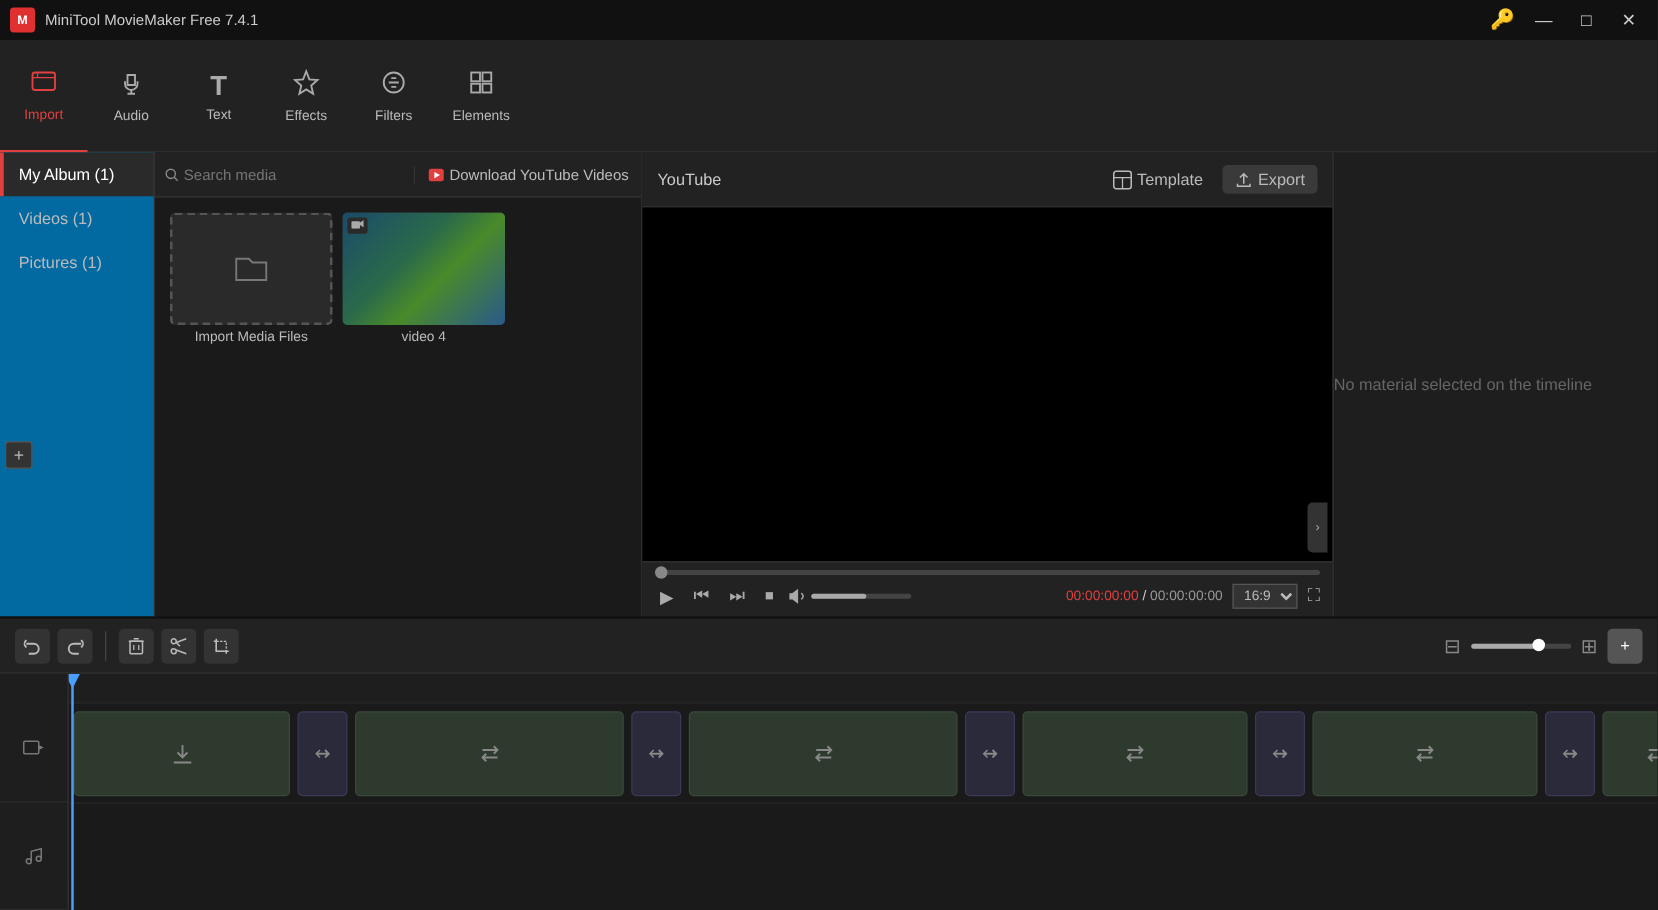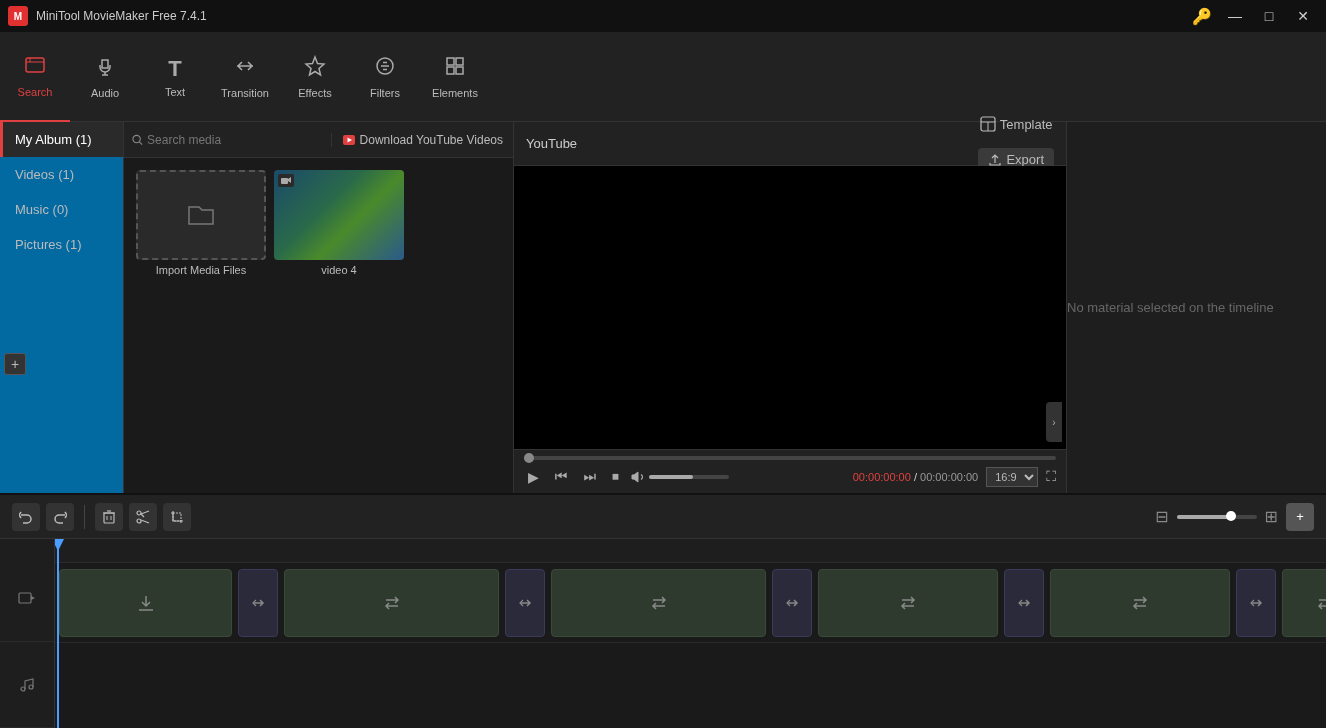--- a/index.html
+++ b/index.html
@@ -213,21 +213,20 @@
       height: 44px;
     }
     #player-header .player-label {
       color: #ccc;
       font-size: 13px;
     }
     #player-header .header-actions {
       display: flex;
       gap: 16px;
       align-items: center;
-      flex-direction: column;
     }
     #player-header .action-btn {
       display: flex;
       align-items: center;
       gap: 4px;
       cursor: pointer;
       color: #bbb;
       font-size: 13px;
     }
 
@@ -530,48 +529,40 @@
 
   <div id="toolbar">
     <div class="toolbar-item active">
       <span class="t-icon">
         <svg width="22" height="22" viewBox="0 0 22 22" fill="none">
           <rect x="2" y="4" width="18" height="14" rx="2" stroke="#e04040" stroke-width="1.5" fill="none"></rect>
           <path d="M2 8h18" stroke="#e04040" stroke-width="1"></path>
           <path d="M6 4V8" stroke="#e04040" stroke-width="1"></path>
         </svg>
       </span>
-      <span>Search</span>
+      <span>Import</span>
     </div>
     <div class="toolbar-item">
       <span class="t-icon">
         <svg width="22" height="22" viewBox="0 0 22 22" fill="none">
           <path d="M8 5h6v8H8z" stroke="#aaa" stroke-width="1.5" fill="none" rx="3"></path>
           <path d="M6 10v2a5 5 0 0010 0v-2" stroke="#aaa" stroke-width="1.5" fill="none"></path>
           <line x1="11" y1="17" x2="11" y2="20" stroke="#aaa" stroke-width="1.5"></line>
           <line x1="8" y1="20" x2="14" y2="20" stroke="#aaa" stroke-width="1.5"></line>
         </svg>
       </span>
       <span>Audio</span>
     </div>
     <div class="toolbar-item">
       <span class="t-icon" style="font-size:22px;color:#aaa;font-weight:bold;">T</span>
       <span>Text</span>
     </div>
     <div class="toolbar-item">
       <span class="t-icon">
         <svg width="22" height="22" viewBox="0 0 22 22" fill="none">
-          <path d="M3 11h16M14 7l4 4-4 4M8 7L4 11l4 4" stroke="#aaa" stroke-width="1.5"></path>
-        </svg>
-      </span>
-      <span>Transition</span>
-    </div>
-    <div class="toolbar-item">
-      <span class="t-icon">
-        <svg width="22" height="22" viewBox="0 0 22 22" fill="none">
           <polygon points="11,2 13.5,8.5 20,9 15,13.5 16.5,20 11,16.5 5.5,20 7,13.5 2,9 8.5,8.5" stroke="#aaa" stroke-width="1.5" fill="none"></polygon>
         </svg>
       </span>
       <span>Effects</span>
     </div>
     <div class="toolbar-item">
       <span class="t-icon">
         <svg width="22" height="22" viewBox="0 0 22 22" fill="none">
           <circle cx="11" cy="11" r="8" stroke="#aaa" stroke-width="1.5" fill="none"></circle>
           <path d="M7 11h8M9 7.5h4M9 14.5h4" stroke="#aaa" stroke-width="1.5"></path>
@@ -593,23 +584,20 @@
   </div>
 
   <div id="content-area" style="display:flex;flex:1;min-height:0;position:relative;">
 
     <div id="sidebar">
       <div class="sidebar-item active">
         <span>My Album (1)</span>
       </div>
       <div class="sidebar-item">
         <span>Videos (1)</span>
-      </div>
-      <div class="sidebar-item">
-        <span>Music (0)</span>
       </div>
       <div class="sidebar-item">
         <span>Pictures (1)</span>
       </div>
     </div>
 
     <div id="media-panel">
       <div id="media-toolbar">
         <div id="search-box">
           <svg width="12" height="12" viewBox="0 0 12 12" fill="none">

